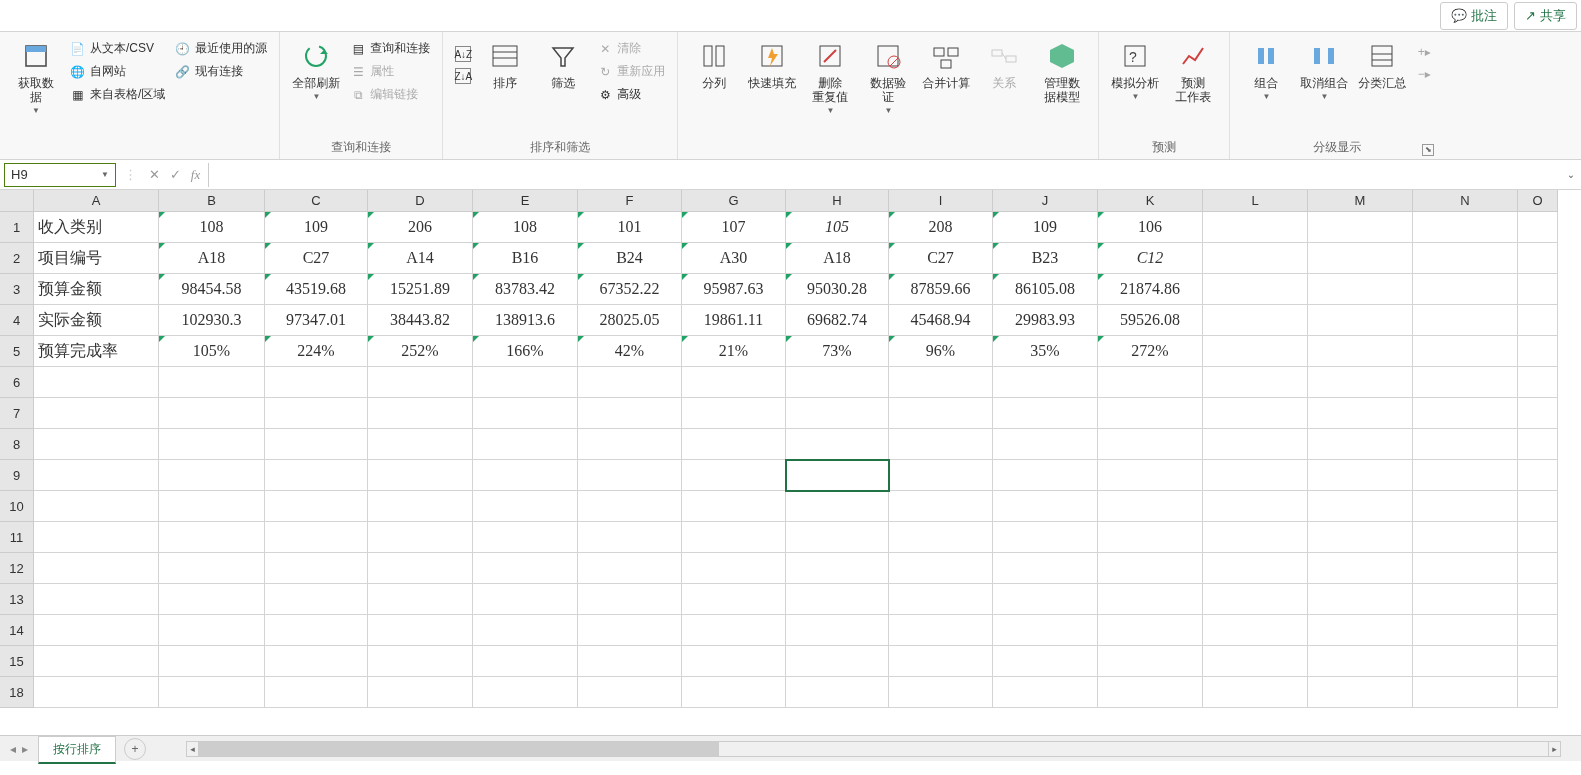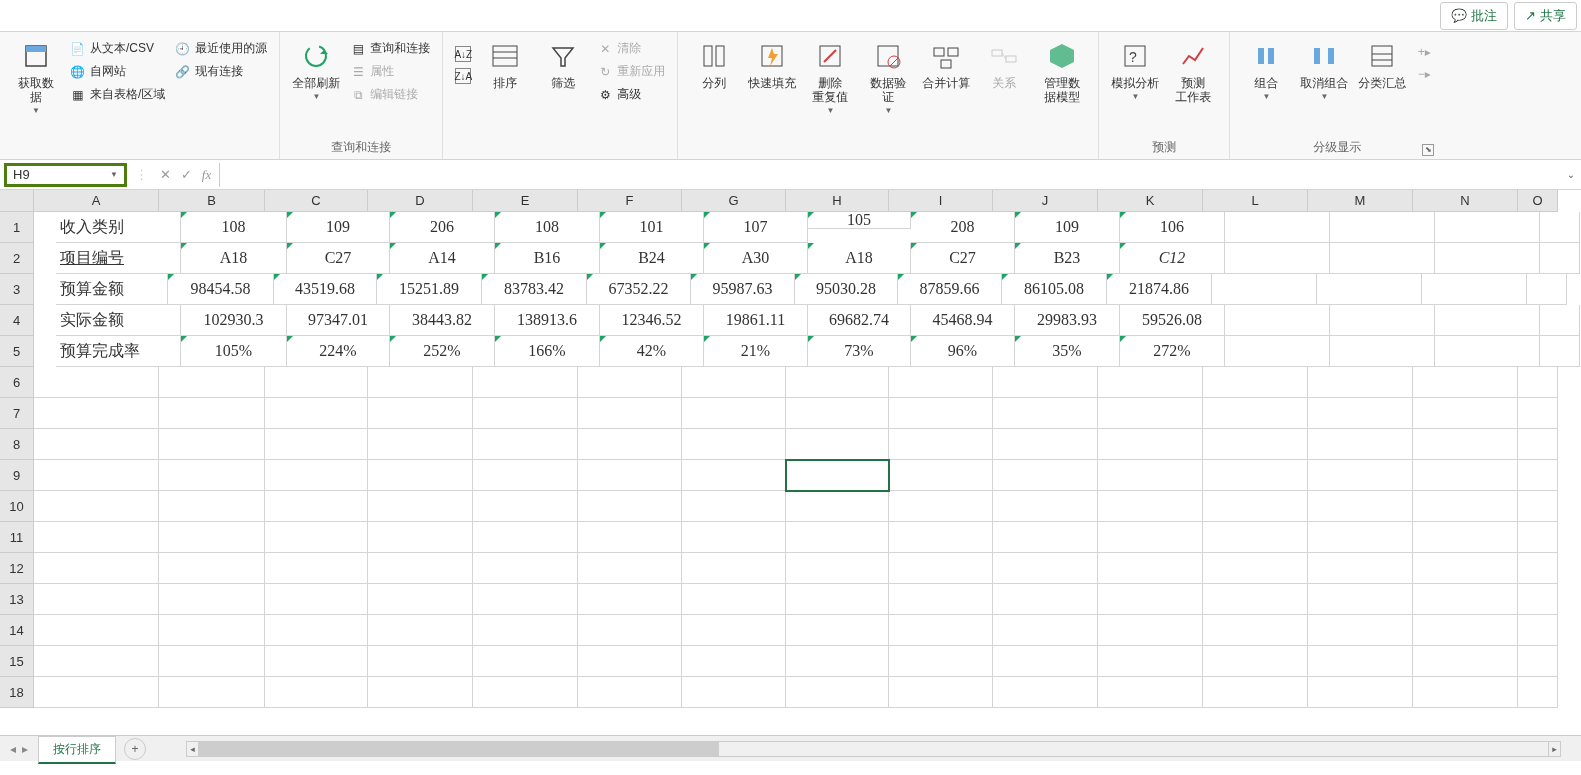--- a/index.html
+++ b/index.html
@@ -26,38 +26,38 @@
 .big-btn .arrow { font-size:8px; color:#666; margin-top:2px; }
 .big-btn.disabled { opacity:0.4; cursor:default; }
 
 .stack { display:flex; flex-direction:column; gap:2px; padding-top:2px; }
 .small-btn { display:flex; align-items:center; gap:4px; padding:2px 4px; cursor:pointer; font-size:12px; white-space:nowrap; }
 .small-btn.disabled { opacity:0.4; cursor:default; }
 .small-btn .ico { width:16px; height:16px; display:inline-flex; align-items:center; justify-content:center; }
 
 
 .formula-bar { display:flex; align-items:center; height:30px; border-bottom:1px solid #d4d4d4; }
-.name-box { width:123px; height:24px; border:3px solid #4d7c0f; margin:0 4px; display:flex; align-items:center; padding:0 6px; font-size:13px; justify-content:space-between; }
+.name-box { width:112px; height:24px; border:1px solid #4d7c0f; margin:0 4px; display:flex; align-items:center; padding:0 6px; font-size:13px; justify-content:space-between; }
 .name-box .dd { font-size:8px; color:#666; }
 .fx-controls { display:flex; align-items:center; gap:10px; padding:0 8px; color:#999; border-right:1px solid #ccc; height:24px; }
 .fx-controls .fx { font-style:italic; font-family:serif; }
 .formula-input { flex:1; height:24px; padding:0 6px; font-size:13px; }
 .formula-expand { width:20px; text-align:center; color:#666; font-size:10px; cursor:pointer; }
 
 
 .grid-wrap { position:relative; height:545px; overflow:hidden; }
 .corner { position:absolute; left:0; top:0; width:34px; height:22px; background:#e6e6e6; border-right:1px solid #ccc; border-bottom:1px solid #ccc; z-index:3; }
 .col-headers { position:absolute; left:34px; top:0; right:0; height:22px; display:flex; z-index:2; }
 .col-h { background:#e6e6e6; border-right:1px solid #ccc; border-bottom:1px solid #ccc; text-align:center; font-size:13px; line-height:22px; color:#333; }
 .row-headers { position:absolute; left:0; top:22px; width:34px; z-index:2; }
 .row-h { background:#e6e6e6; border-right:1px solid #ccc; border-bottom:1px solid #ccc; text-align:center; font-size:13px; color:#333; }
 .cells { position:absolute; left:34px; top:22px; right:0; bottom:0; }
 .row { display:flex; }
 .cell { border-right:1px solid #d4d4d4; border-bottom:1px solid #d4d4d4; padding:0 4px; font-size:16px; font-family:"SimSun",serif; display:flex; align-items:center; justify-content:center; position:relative; overflow:visible; white-space:nowrap; }
-.cell.left { justify-content:flex-start;margin-left:22px; }
+.cell.left { justify-content:flex-start; }
 .cell .tri { position:absolute; left:0; top:0; width:0; height:0; border-top:6px solid #21a366; border-right:6px solid transparent; }
 .cell.selected { outline:2px solid #217346; outline-offset:-1px; z-index:5; }
 
 
 .sheet-bar { display:flex; align-items:center; height:26px; border-top:1px solid #ccc; background:#f0f0f0; font-size:12px; }
 .sheet-nav { display:flex; gap:2px; padding:0 8px; color:#888; }
 .sheet-nav span { cursor:pointer; padding:0 2px; }
 .sheet-tab { padding:4px 14px; background:#fff; border:1px solid #ccc; border-bottom:none; position:relative; top:1px; cursor:pointer; }
 .sheet-tab.active { border-bottom:2px solid #217346; color:#217346; }
 .add-sheet { width:22px; height:22px; border:1px solid #ccc; border-radius:50%; text-align:center; line-height:20px; margin-left:8px; cursor:pointer; color:#666; }
@@ -193,20 +193,21 @@
         <div class="small-btn disabled">
             <span class="ico">↻</span>
             <span>重新应用</span>
           </div>
         <div class="small-btn">
             <span class="ico">⚙</span>
             <span>高级</span>
           </div>
       </div>
     </div>
+    <div class="group-label">排序和筛选</div>
   </div>
 
   <div class="group">
     <div class="group-body">
       <div class="big-btn">
           <span class="ico">
             <svg width="32" height="32">
               <rect x="6" y="6" width="8" height="20" fill="none" stroke="#444"></rect>
               <rect x="18" y="6" width="8" height="20" fill="none" stroke="#444"></rect>
             </svg>
@@ -402,48 +403,48 @@
     </div>
   <div class="cells" id="cells">
       <div class="row">
         <div class="cell left" style="width: 125px; height: 31px;">收入类别</div>
         <div class="cell" style="width: 106px; height: 31px;">108<span class="tri"></span></div>
         <div class="cell" style="width: 103px; height: 31px;">109<span class="tri"></span></div>
         <div class="cell" style="width: 105px; height: 31px;">206<span class="tri"></span></div>
         <div class="cell" style="width: 105px; height: 31px;">108<span class="tri"></span></div>
         <div class="cell" style="width: 104px; height: 31px;">101<span class="tri"></span></div>
         <div class="cell" style="width: 104px; height: 31px;">107<span class="tri"></span></div>
-        <div class="cell" style="width: 103px; height: 17px;">105<span class="tri"></span></div>
+        <div class="cell" style="width: 103px; height: 31px; font-style: italic;">105<span class="tri"></span></div>
         <div class="cell" style="width: 104px; height: 31px;">208<span class="tri"></span></div>
         <div class="cell" style="width: 105px; height: 31px;">109<span class="tri"></span></div>
         <div class="cell" style="width: 105px; height: 31px;">106<span class="tri"></span></div>
         <div class="cell" style="width: 105px; height: 31px;"></div>
         <div class="cell" style="width: 105px; height: 31px;"></div>
         <div class="cell" style="width: 105px; height: 31px;"></div>
         <div class="cell" style="width: 40px; height: 31px;"></div>
       </div>
       <div class="row">
-        <div class="cell left" style="width: 125px; height: 31px; text-decoration: underline;">项目编号</div>
+        <div class="cell left" style="width: 125px; height: 31px;">项目编号</div>
         <div class="cell" style="width: 106px; height: 31px;">A18<span class="tri"></span></div>
         <div class="cell" style="width: 103px; height: 31px;">C27<span class="tri"></span></div>
         <div class="cell" style="width: 105px; height: 31px;">A14<span class="tri"></span></div>
         <div class="cell" style="width: 105px; height: 31px;">B16<span class="tri"></span></div>
         <div class="cell" style="width: 104px; height: 31px;">B24<span class="tri"></span></div>
         <div class="cell" style="width: 104px; height: 31px;">A30<span class="tri"></span></div>
         <div class="cell" style="width: 103px; height: 31px;">A18<span class="tri"></span></div>
         <div class="cell" style="width: 104px; height: 31px;">C27<span class="tri"></span></div>
         <div class="cell" style="width: 105px; height: 31px;">B23<span class="tri"></span></div>
         <div class="cell" style="width: 105px; height: 31px; font-style: italic;">C12<span class="tri"></span></div>
         <div class="cell" style="width: 105px; height: 31px;"></div>
         <div class="cell" style="width: 105px; height: 31px;"></div>
         <div class="cell" style="width: 105px; height: 31px;"></div>
         <div class="cell" style="width: 40px; height: 31px;"></div>
       </div>
       <div class="row">
-        <div class="cell left" style="width: 112px; height: 31px;">预算金额</div>
+        <div class="cell left" style="width: 125px; height: 31px;">预算金额</div>
         <div class="cell" style="width: 106px; height: 31px;">98454.58<span class="tri"></span></div>
         <div class="cell" style="width: 103px; height: 31px;">43519.68<span class="tri"></span></div>
         <div class="cell" style="width: 105px; height: 31px;">15251.89<span class="tri"></span></div>
         <div class="cell" style="width: 105px; height: 31px;">83783.42<span class="tri"></span></div>
         <div class="cell" style="width: 104px; height: 31px;">67352.22<span class="tri"></span></div>
         <div class="cell" style="width: 104px; height: 31px;">95987.63<span class="tri"></span></div>
         <div class="cell" style="width: 103px; height: 31px;">95030.28<span class="tri"></span></div>
         <div class="cell" style="width: 104px; height: 31px;">87859.66<span class="tri"></span></div>
         <div class="cell" style="width: 105px; height: 31px;">86105.08<span class="tri"></span></div>
         <div class="cell" style="width: 105px; height: 31px;">21874.86<span class="tri"></span></div>
@@ -451,21 +452,21 @@
         <div class="cell" style="width: 105px; height: 31px;"></div>
         <div class="cell" style="width: 105px; height: 31px;"></div>
         <div class="cell" style="width: 40px; height: 31px;"></div>
       </div>
       <div class="row">
         <div class="cell left" style="width: 125px; height: 31px;">实际金额</div>
         <div class="cell" style="width: 106px; height: 31px;">102930.3</div>
         <div class="cell" style="width: 103px; height: 31px;">97347.01</div>
         <div class="cell" style="width: 105px; height: 31px;">38443.82</div>
         <div class="cell" style="width: 105px; height: 31px;">138913.6</div>
-        <div class="cell" style="width: 104px; height: 31px;">12346.52</div>
+        <div class="cell" style="width: 104px; height: 31px;">28025.05</div>
         <div class="cell" style="width: 104px; height: 31px;">19861.11</div>
         <div class="cell" style="width: 103px; height: 31px;">69682.74</div>
         <div class="cell" style="width: 104px; height: 31px;">45468.94</div>
         <div class="cell" style="width: 105px; height: 31px;">29983.93</div>
         <div class="cell" style="width: 105px; height: 31px;">59526.08</div>
         <div class="cell" style="width: 105px; height: 31px;"></div>
         <div class="cell" style="width: 105px; height: 31px;"></div>
         <div class="cell" style="width: 105px; height: 31px;"></div>
         <div class="cell" style="width: 40px; height: 31px;"></div>
       </div>

